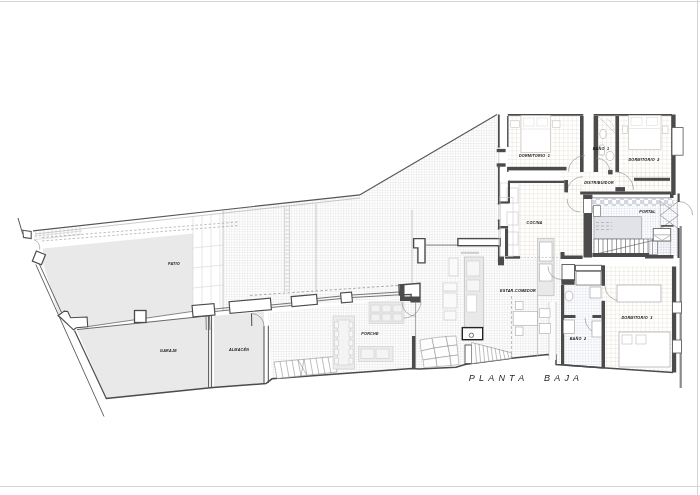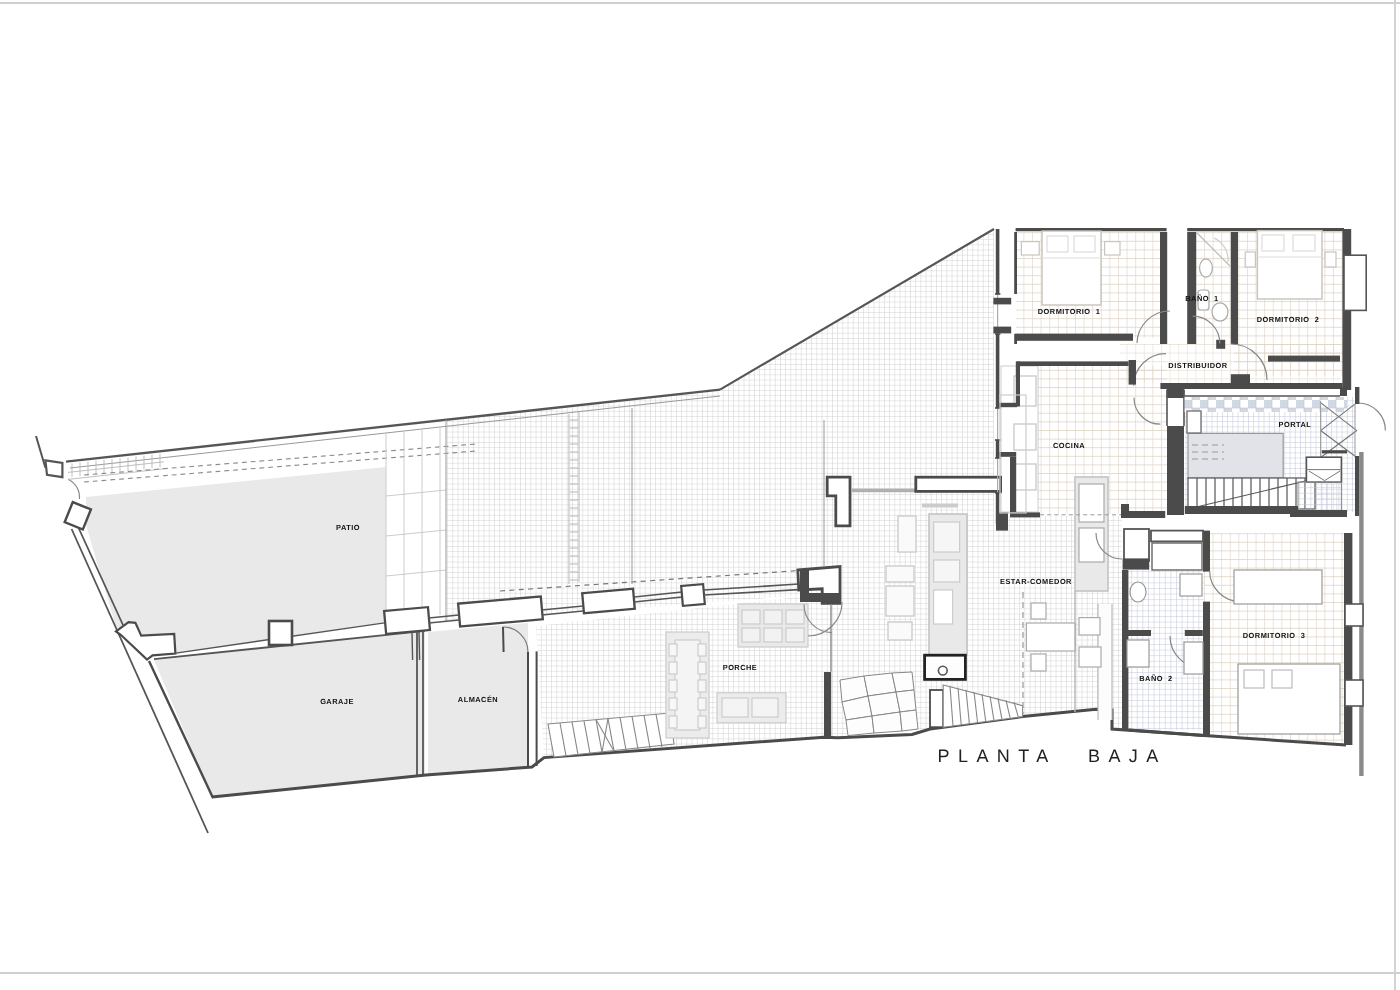--- a/index.html
+++ b/index.html
@@ -1,16 +1,16 @@
 <!DOCTYPE html>
 <html><head>
 <meta charset="utf-8">
 <style>
 html,body{margin:0;padding:0;background:#ffffff;}
-#sheet{width:700px;height:495px;position:relative;overflow:hidden;background:#ffffff;}
+#sheet{width:700px;height:495px;position:relative;overflow:hidden;background:#ffffff;font-style:italic;}
 text{font-family:"Liberation Sans",sans-serif;}
 .lbl{font-weight:bold;font-size:3.7px;fill:#111;letter-spacing:0.25px;}
 .big{font-size:9px;fill:#222;letter-spacing:4.2px;}
 </style>
 </head>
 <body>
 <div id="sheet">
 <svg width="700" height="495" viewBox="0 0 700 495">
 <defs>
 <pattern id="gfine" width="2.6" height="2.6" patternUnits="userSpaceOnUse">

